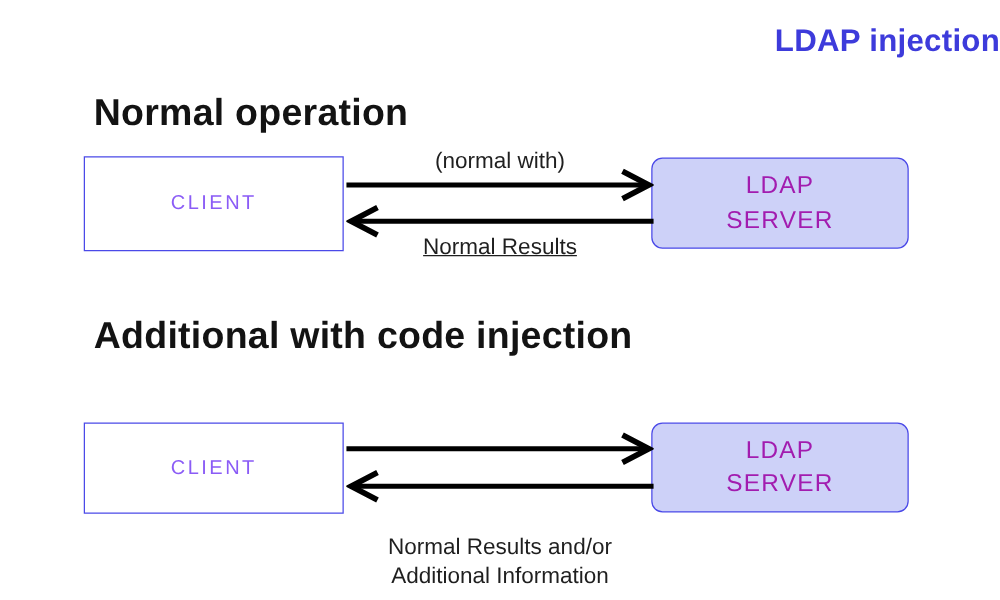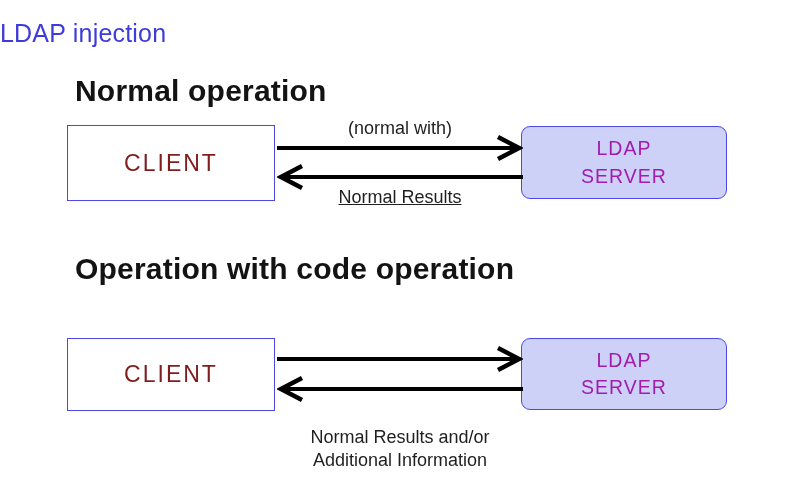--- a/index.html
+++ b/index.html
@@ -13,23 +13,23 @@
     width: 800px;
     height: 480px;
     background: #ffffff;
     overflow: hidden;
   }
   .title {
     position: absolute;
     left: 0;
     top: 19px;
     width: 800px;
-    text-align: left;
+    text-align: right;
     font-size: 25px;
-    font-weight: normal;
+    font-weight: bold;
     color: #3d3bdb;
     letter-spacing: 0.2px;
   }
   .section-heading {
     position: absolute;
     left: 75px;
     font-size: 30px;
     font-weight: bold;
     color: #131313;
     letter-spacing: 0.2px;
@@ -44,23 +44,23 @@
     display: flex;
     align-items: center;
     justify-content: center;
     text-align: center;
   }
   .client-box {
     background: #ffffff;
     width: 208px;
     height: 76px;
     left: 67px;
-    font-size: 23px;
+    font-size: 16px;
     letter-spacing: 2px;
-    color: #7f1d1d;
+    color: #8b5cf6;
   }
   .server-box {
     background: #cdd1f8;
     width: 206px;
     height: 73px;
     left: 521px;
     border-radius: 9px;
     font-size: 19.5px;
     letter-spacing: 1px;
     color: #a21caf;
@@ -116,21 +116,21 @@
     <line x1="0" y1="14" x2="240" y2="14" stroke="#000000" stroke-width="4"></line>
     <polyline points="221,3 242,14 221,25" fill="none" stroke="#000000" stroke-width="4.5"></polyline>
   </svg>
 
   <svg class="arrow arrow-left-1" viewBox="0 0 246 28" xmlns="http://www.w3.org/2000/svg">
     <line x1="246" y1="14" x2="6" y2="14" stroke="#000000" stroke-width="4"></line>
     <polyline points="25,3 4,14 25,25" fill="none" stroke="#000000" stroke-width="4.5"></polyline>
   </svg>
   <div class="flow-label label-results-1">Normal Results</div>
 
-  <div class="section-heading heading-2">Operation with code operation</div>
+  <div class="section-heading heading-2">Additional with code injection</div>
 
   <div class="node client-box client-2">CLIENT</div>
   <div class="node server-box server-2">LDAP
 SERVER</div>
 
   <svg class="arrow arrow-right-2" viewBox="0 0 246 28" xmlns="http://www.w3.org/2000/svg">
     <line x1="0" y1="14" x2="240" y2="14" stroke="#000000" stroke-width="4"></line>
     <polyline points="221,3 242,14 221,25" fill="none" stroke="#000000" stroke-width="4.5"></polyline>
   </svg>
 

